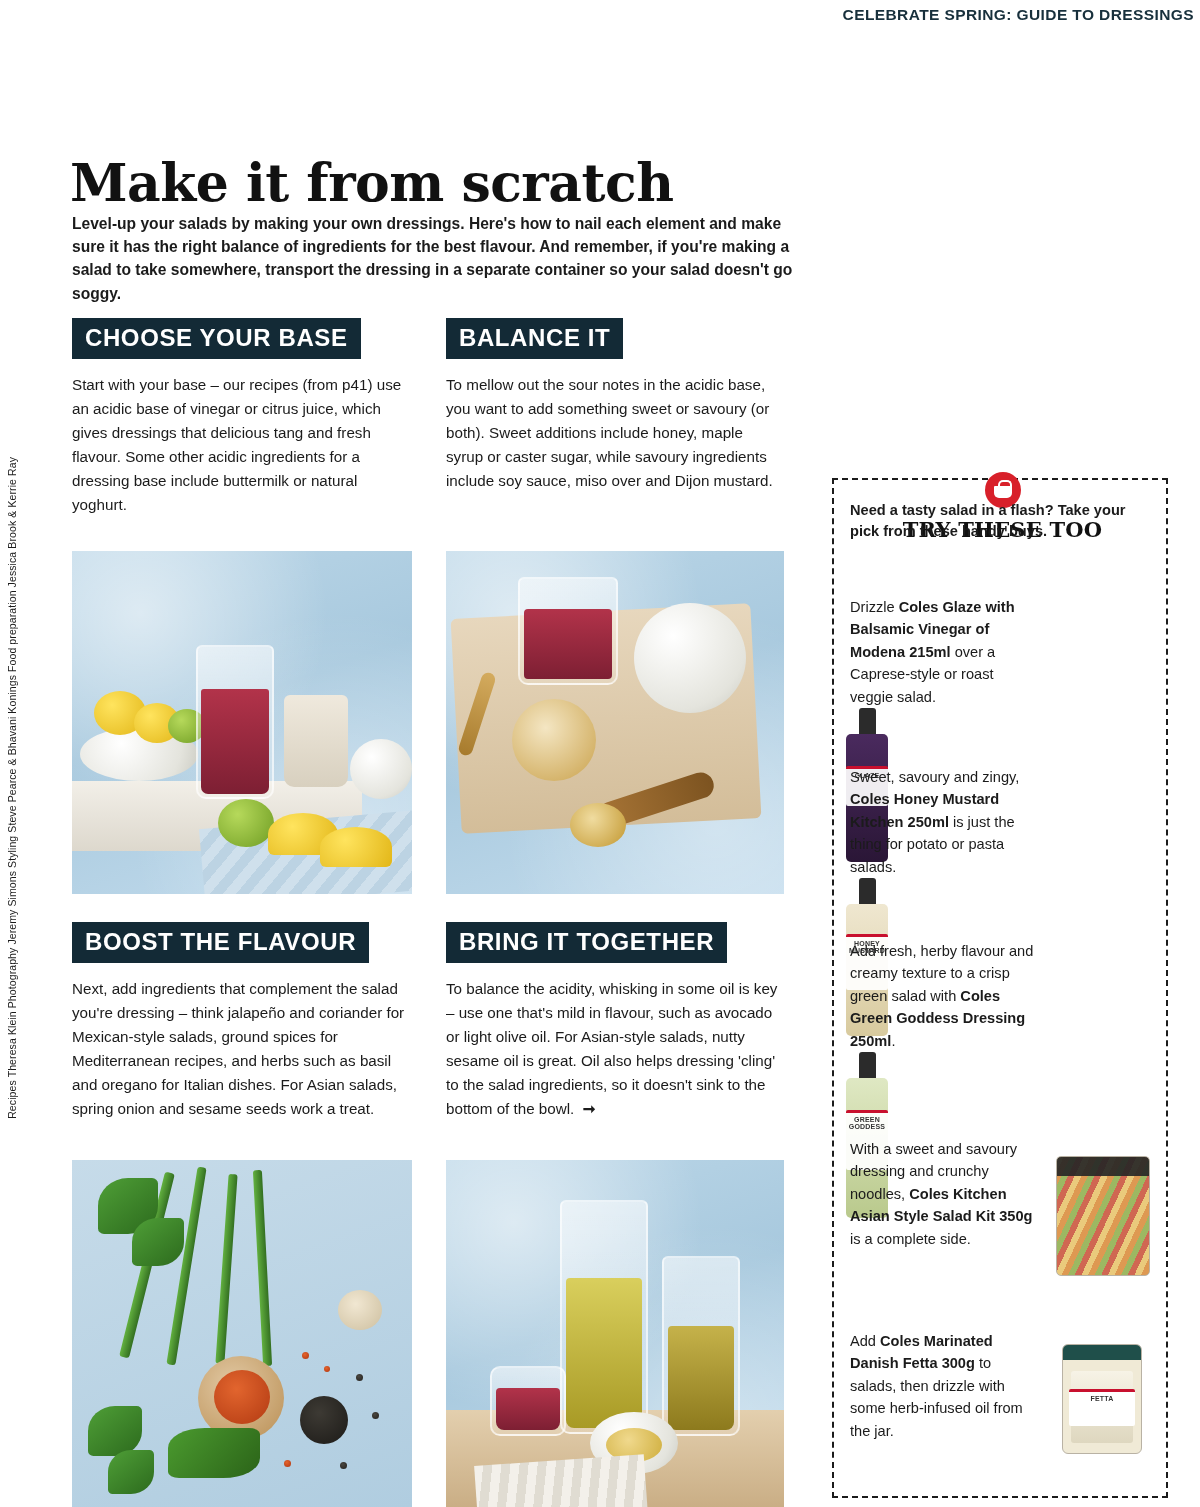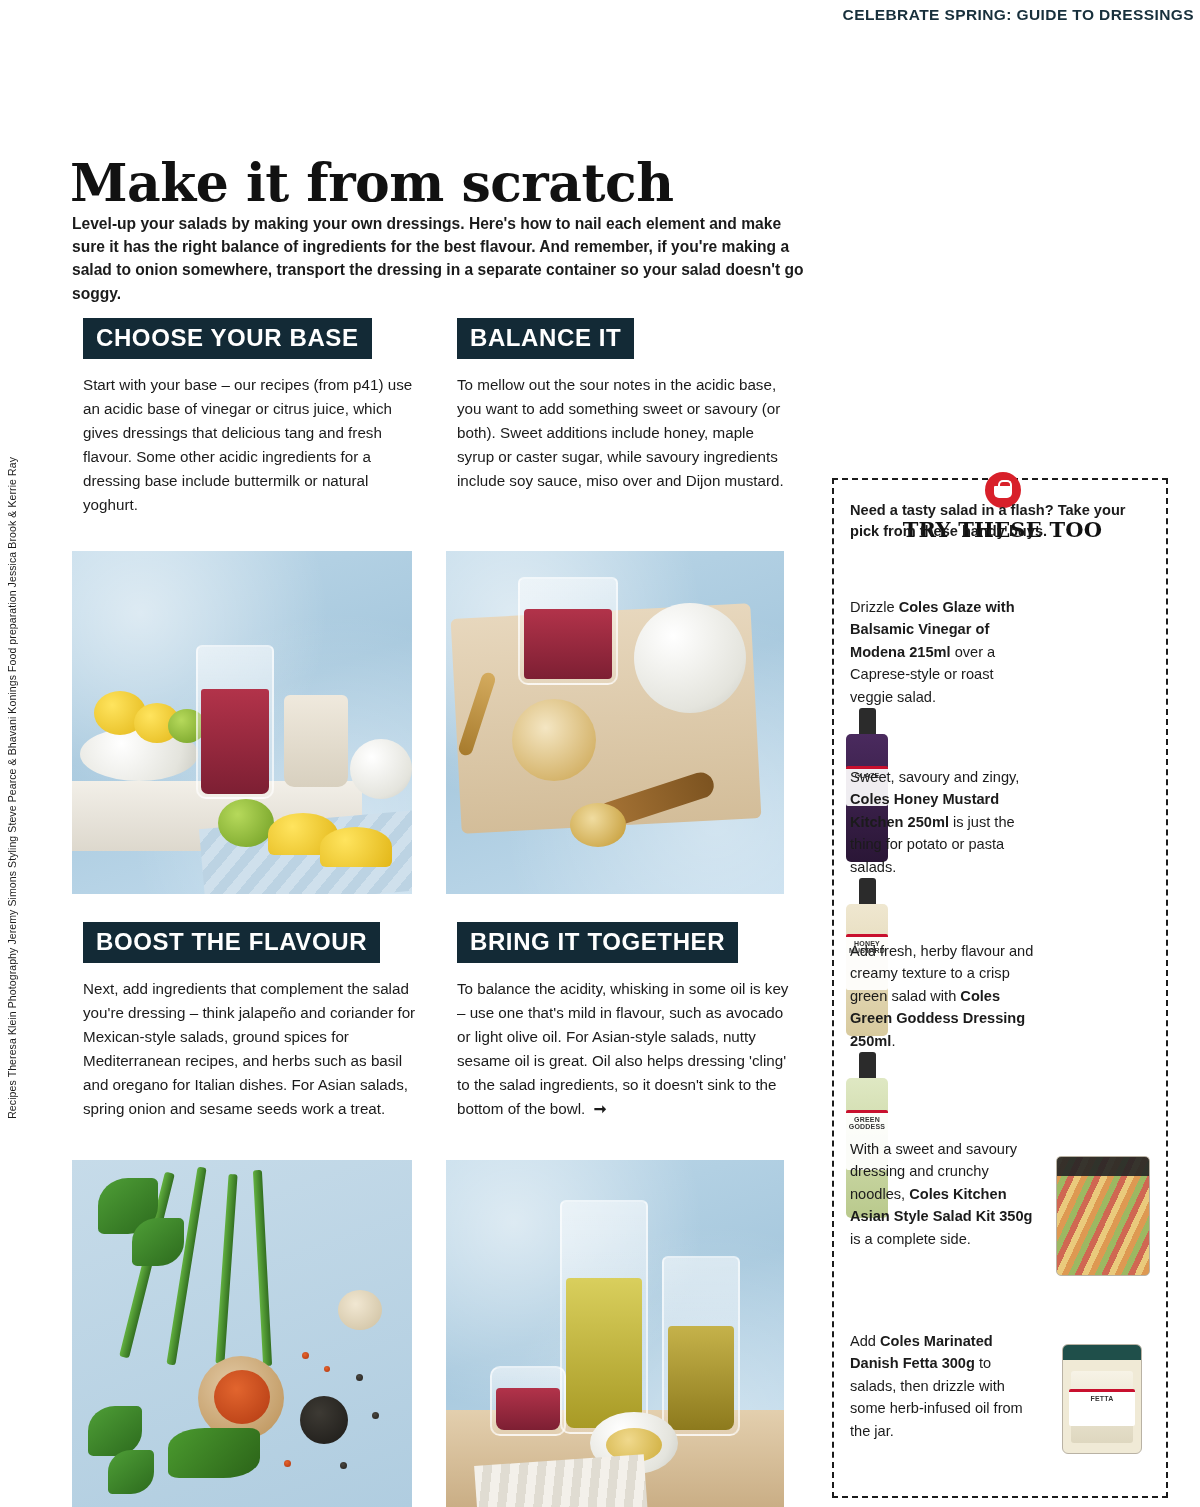--- a/index.html
+++ b/index.html
@@ -76,21 +76,20 @@
     display: inline-block;
     background: #132a36;
     color: #ffffff;
     font-size: 24px;
     font-weight: bold;
     letter-spacing: 0.6px;
     padding: 6px 13px 7px 13px;
   }
   .sec {
     position: absolute;
-    margin-left: 11px;
   }
   .sec .body {
     font-size: 15.2px;
     line-height: 1.58;
     color: #1b1b1b;
     margin-top: 14px;
   }
 
   #sec-base  { left: 72px;  top: 318px; width: 330px; }
   #sec-balance { left: 446px; top: 318px; width: 330px; }
@@ -311,21 +310,21 @@
 <body>
 
 <div class="page">
 
   <div class="running-header">CELEBRATE SPRING: GUIDE TO DRESSINGS</div>
 
   <div class="side-credits">Recipes Theresa Klein Photography Jeremy Simons Styling Steve Pearce &amp; Bhavani Konings Food preparation Jessica Brook &amp; Kerrie Ray</div>
 
   <h1 class="title">Make it from scratch</h1>
 
-  <p class="intro">Level-up your salads by making your own dressings. Here's how to nail each element and make sure it has the right balance of ingredients for the best flavour. And remember, if you're making a salad to onion somewhere, transport the dressing in a separate container so your salad doesn't go soggy.</p>
+  <p class="intro">Level-up your salads by making your own dressings. Here's how to nail each element and make sure it has the right balance of ingredients for the best flavour. And remember, if you're making a salad to take somewhere, transport the dressing in a separate container so your salad doesn't go soggy.</p>
 
   <div class="sec" id="sec-base">
     <span class="sec-label">CHOOSE YOUR BASE</span>
     <div class="body">Start with your base – our recipes (from p41) use an acidic base of vinegar or citrus juice, which gives dressings that delicious tang and fresh flavour. Some other acidic ingredients for a dressing base include buttermilk or natural yoghurt.</div>
   </div>
 
   <div class="sec" id="sec-balance">
     <span class="sec-label">BALANCE IT</span>
     <div class="body">To mellow out the sour notes in the acidic base, you want to add something sweet or savoury (or both). Sweet additions include honey, maple syrup or caster sugar, while savoury ingredients include soy sauce, miso over and Dijon mustard.</div>
   </div>

